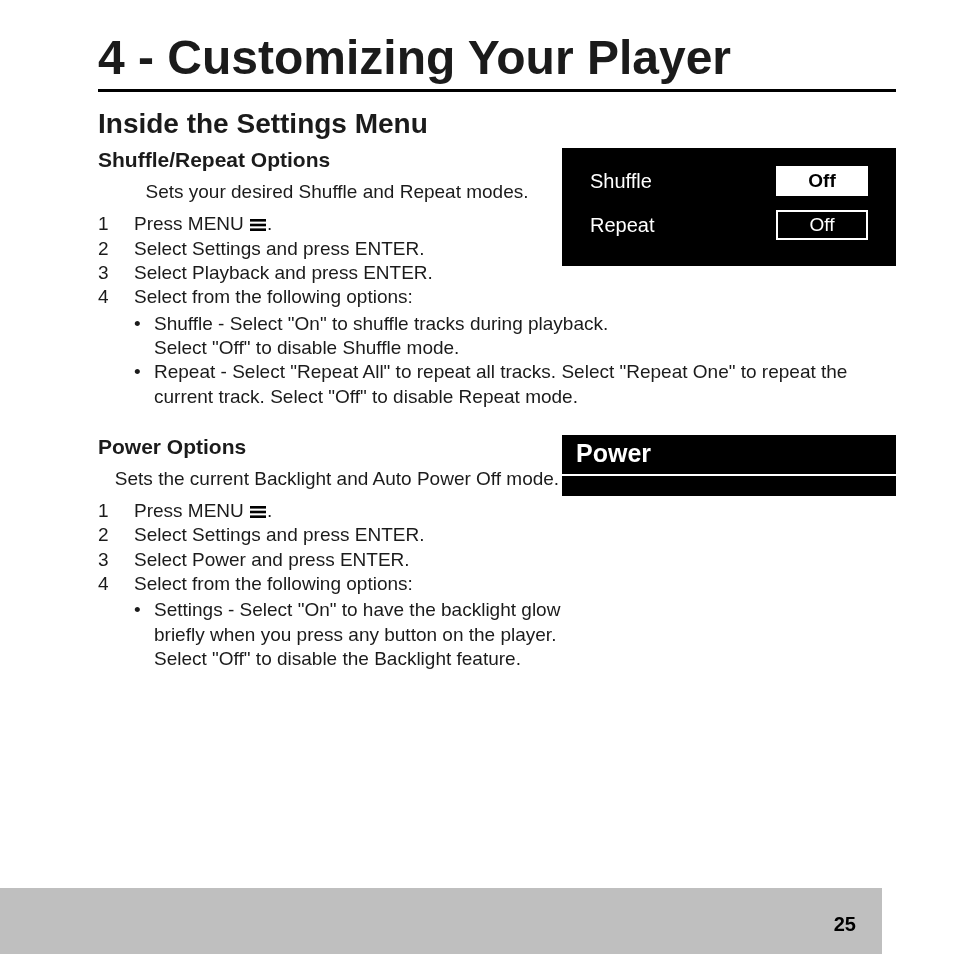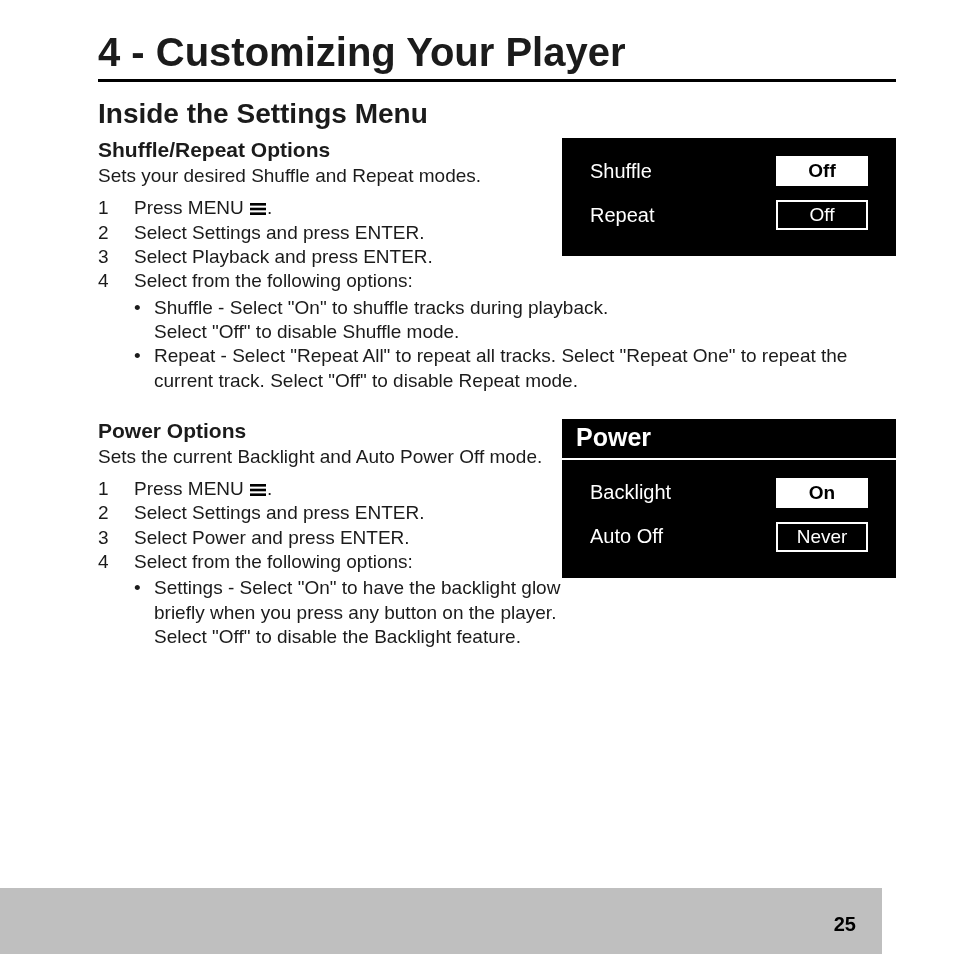--- a/index.html
+++ b/index.html
@@ -1,22 +1,22 @@
 <!DOCTYPE html>
 <html><head>
 <meta charset="utf-8">
 <style>
   * { box-sizing: border-box; margin: 0; padding: 0; }
   html, body { width: 954px; height: 954px; font-family: "Trebuchet MS", "Lucida Sans", Verdana, sans-serif; color: #1b1b1b; background: #fff; }
   .page { position: relative; width: 954px; height: 954px; padding: 30px 58px 0 98px; }
-  .chapter-title { font-size: 40px; font-weight: bold; border-bottom: 3px solid #000; padding-bottom: 4px; margin-bottom: 16px; }
+  .chapter-title { font-size: 48px; font-weight: bold; border-bottom: 3px solid #000; padding-bottom: 4px; margin-bottom: 16px; }
   .section-title { font-size: 28px; font-weight: bold; margin-bottom: 8px; }
   .block { position: relative; margin-bottom: 26px; }
   .sub-title { font-size: 21px; font-weight: bold; }
-  .intro { font-size: 19px; line-height: 1.28; margin-top: 2px; }
+  .intro { font-size: 19px; line-height: 1.28; margin-top: 8px; text-align: center; }
   .narrow { width: 478px; }
   ol.steps { list-style: none; counter-reset: step; margin-top: 8px; }
   ol.steps > li { counter-increment: step; position: relative; padding-left: 36px; font-size: 19px; line-height: 1.28; }
   ol.steps > li::before { content: counter(step); position: absolute; left: 0; top: 0; font-size: 19px; }
   ul.bullets { list-style: none; margin-top: 2px; }
   ul.bullets > li { position: relative; padding-left: 20px; font-size: 19px; line-height: 1.28; }
   ul.bullets > li::before { content: "•"; position: absolute; left: 0; top: 0; }
   .menu-icon { display: inline-block; vertical-align: -2px; }
   .menu-icon svg { display: block; }
 
@@ -82,30 +82,20 @@
             <b>Repeat - </b><span>Select "Repeat All" to repeat all tracks. Select "Repeat One" to repeat the current track. Select "Off" to disable Repeat mode.</span>
           </li>
         </ul>
       </li>
     </ol>
   </div>
 
   <div class="block">
     <div class="panel panel-power">
       <div class="panel-title">Power</div>
-      <div class="panel-body">
-        <div class="panel-row">
-          <div class="panel-label">Backlight</div>
-          <div class="panel-value selected">On</div>
-        </div>
-        <div class="panel-row">
-          <div class="panel-label">Auto Off</div>
-          <div class="panel-value unselected">Never</div>
-        </div>
-      </div>
     </div>
 
     <div class="sub-title">Power Options</div>
     <div class="intro narrow">Sets the current Backlight and Auto Power Off mode.</div>
 
     <ol class="steps">
       <li class="narrow">
         <span>Press </span><b>MENU</b>
         <span class="menu-icon"><svg width="18" height="14" viewBox="0 0 18 14">
               <rect x="1" y="1" width="16" height="2.6" fill="#000"></rect>

